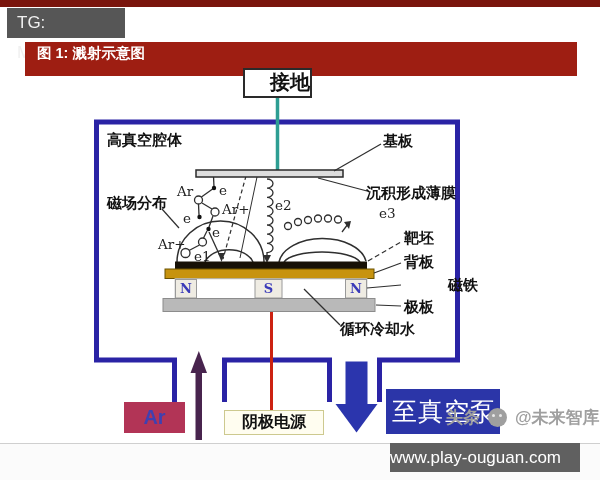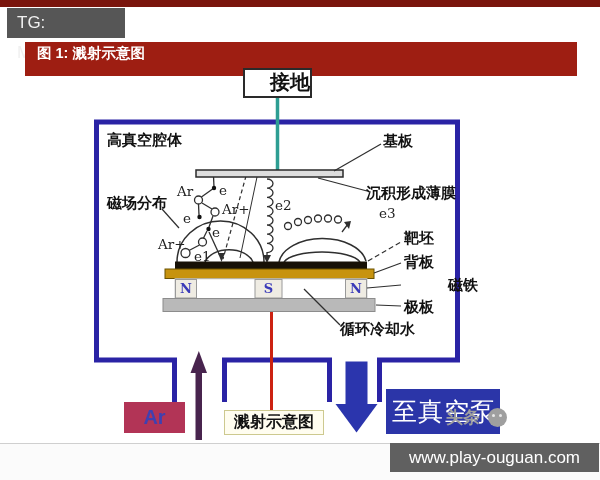--- a/index.html
+++ b/index.html
@@ -25,22 +25,22 @@
                box-sizing:border-box;color:#111;font-size:16px;font-weight:bold;text-align:center;line-height:21px;}
   .pump-box{left:386px;top:389px;width:114px;height:45px;background:#2b35a8;color:#fff;
             font-size:25px;line-height:45px;padding-left:6px;box-sizing:border-box;letter-spacing:1px;white-space:nowrap;overflow:hidden;}
   .watermark{left:446px;top:406px;display:flex;align-items:center;gap:8px;color:#9f9f9f;
              font-weight:bold;font-size:17px;white-space:nowrap;}
   .wm-icon{display:inline-block;width:19px;height:19px;border-radius:50%;background:#9f9f9f;position:relative;}
   .wm-icon:before{content:"";position:absolute;left:4px;top:6px;width:3px;height:3px;border-radius:50%;background:#e8e8e8;}
   .wm-icon:after{content:"";position:absolute;left:11px;top:6px;width:3px;height:3px;border-radius:50%;background:#e8e8e8;}
   
   .footer-strip{left:0;top:443px;width:600px;height:37px;background:#fbfbfb;border-top:1px solid #cfcfcf;box-sizing:border-box;}
-  .footer-bar{left:390px;top:443px;width:209px;height:29px;background:#606060;color:#fff;
-              font-size:17px;text-align:center;line-height:29px;}
+  .footer-bar{left:390px;top:443px;width:190px;height:29px;background:#606060;color:#fff;
+              font-size:17px;text-align:left;line-height:29px;}
   svg{position:absolute;left:0;top:0;}
 </style>
 </head>
 <body>
 
 <svg width="600" height="480" viewBox="0 0 600 480">
 
   <g fill="none" stroke="#2f2f2f" stroke-width="1.5">
     <path d="M177,262 A43.5,41 0 0 1 264,262"></path>
     <path d="M205,262 A25,17 0 0 1 253,262"></path>
@@ -160,21 +160,22 @@
 <div class="abs cn" style="left:404px;top:253px;">背板</div>
 <div class="abs cn" style="left:404px;top:276px;margin-left:44px;">磁铁</div>
 <div class="abs cn" style="left:404px;top:298px;">极板</div>
 <div class="abs cn" style="left:340px;top:320px;">循环冷却水</div>
 
 <div class="abs mag-letter" style="left:175.5px;top:281px;width:21px;">N</div>
 <div class="abs mag-letter" style="left:255px;top:281px;width:27px;">S</div>
 <div class="abs mag-letter" style="left:345.5px;top:281px;width:21px;">N</div>
 
 <div class="abs gas-box">Ar</div>
-<div class="abs cathode-box">溅射示意图</div>
+<div class="abs cathode-box">阴极电源</div>
 <div class="abs pump-box">至真空泵</div>
 <div class="abs watermark">
   <span>头条</span>
   <span class="wm-icon"></span>
+  <span>@未来智库</span>
 </div>
 
 <div class="abs footer-strip"></div>
 <div class="abs footer-bar">www.play-ouguan.com</div>
 
 </body></html>

